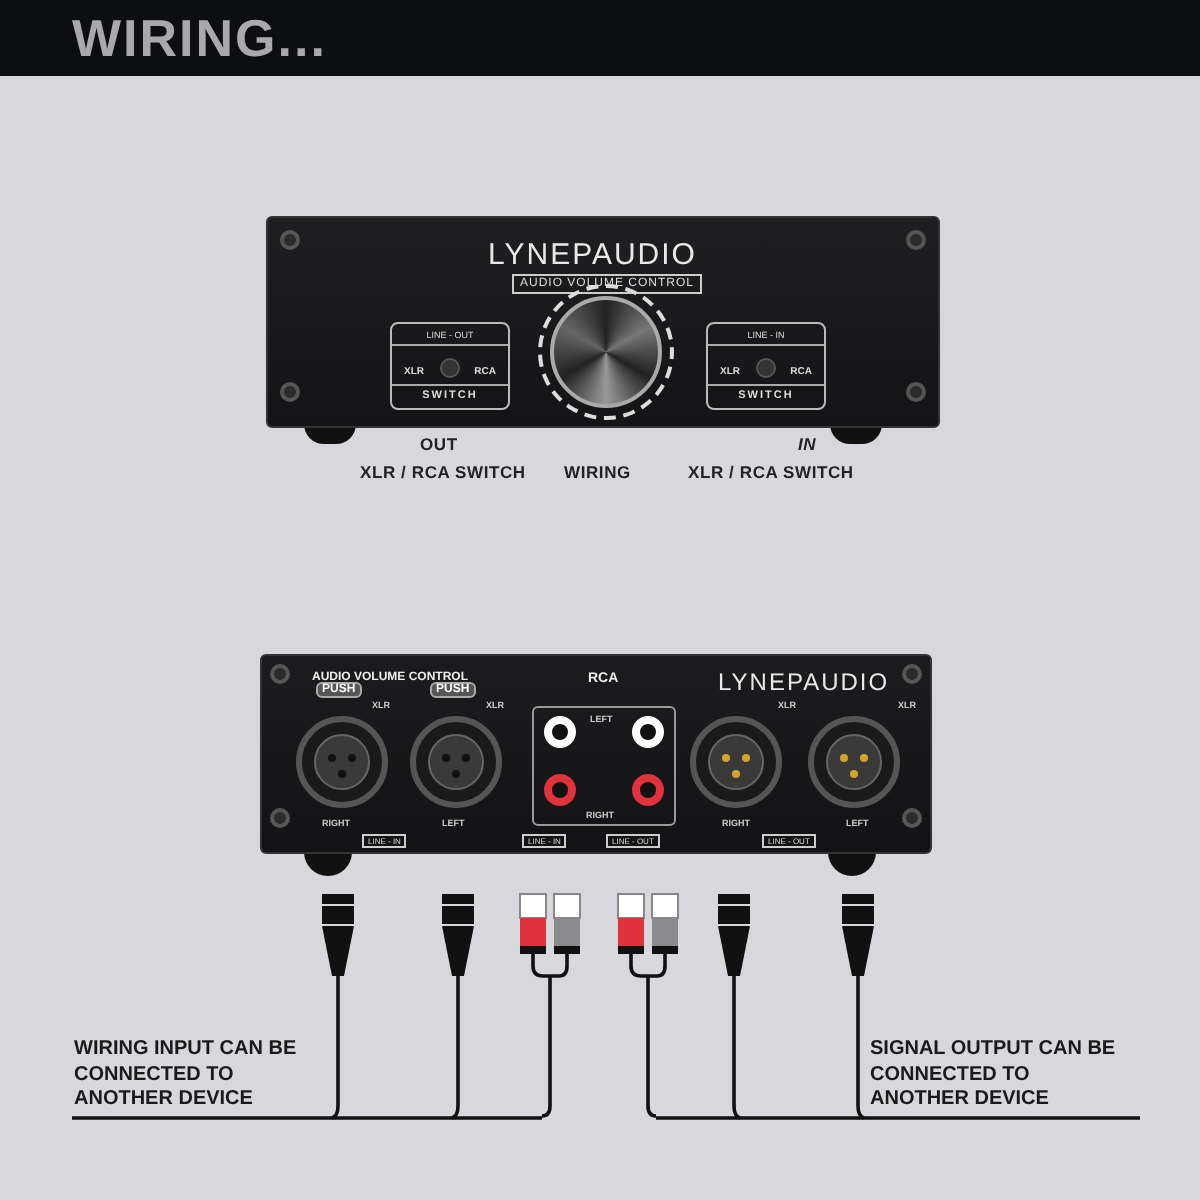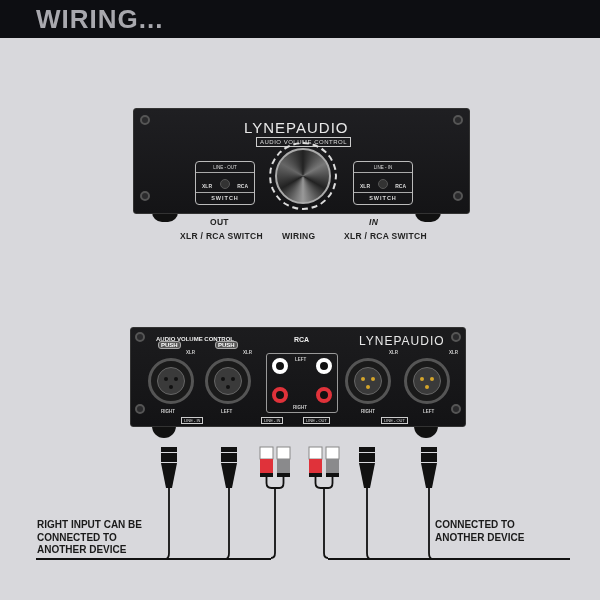--- a/index.html
+++ b/index.html
@@ -69,21 +69,21 @@
     <div class="sw-l">XLR</div>
     <div class="switch-knob"></div>
     <div class="sw-r">RCA</div>
     <div class="switch-bottom">SWITCH</div>
   </div>
 </div>
 
 <div class="label" style="left:210px;top:217px;">OUT</div>
 <div class="label" style="left:180px;top:231px;">XLR / RCA  SWITCH</div>
 <div class="label" style="left:282px;top:231px;">WIRING</div>
-<div class="label" style="left:369px;top:217px;font-style:italic;">IN</div>
+<div class="label" style="left:399px;top:217px;font-style:italic;">IN</div>
 <div class="label" style="left:344px;top:231px;">XLR / RCA  SWITCH</div>
 
 <div class="foot" style="left:152px;top:426px;width:24px;height:12px;"></div>
 <div class="foot" style="left:414px;top:426px;width:24px;height:12px;"></div>
 <div class="rear-panel">
   <div class="screw" style="left:4px;top:4px;"></div>
   <div class="screw" style="right:4px;top:4px;"></div>
   <div class="screw" style="left:4px;bottom:12px;"></div>
   <div class="screw" style="right:4px;bottom:12px;"></div>
 
@@ -198,20 +198,21 @@
   </g>
   <g stroke="#111" stroke-width="1.8" fill="none">
     <path d="M324,488 V553 q0,5 4,5"></path>
     <path d="M367,488 V553 q0,5 3,6"></path>
     <path d="M429,488 V553 q0,5 3,6"></path>
     <path d="M328,559 H570"></path>
   </g>
 </svg>
 
 <div class="caption" style="left:37px;top:519px;">
-  <div>RIGHT INPUT CAN BE</div>
+  <div>WIRING INPUT CAN BE</div>
   <div>CONNECTED TO</div>
   <div>ANOTHER DEVICE</div>
 </div>
 <div class="caption" style="left:435px;top:519px;">
+  <div>SIGNAL OUTPUT CAN BE</div>
   <div>CONNECTED TO</div>
   <div>ANOTHER DEVICE</div>
 </div>
 
 </body></html>

